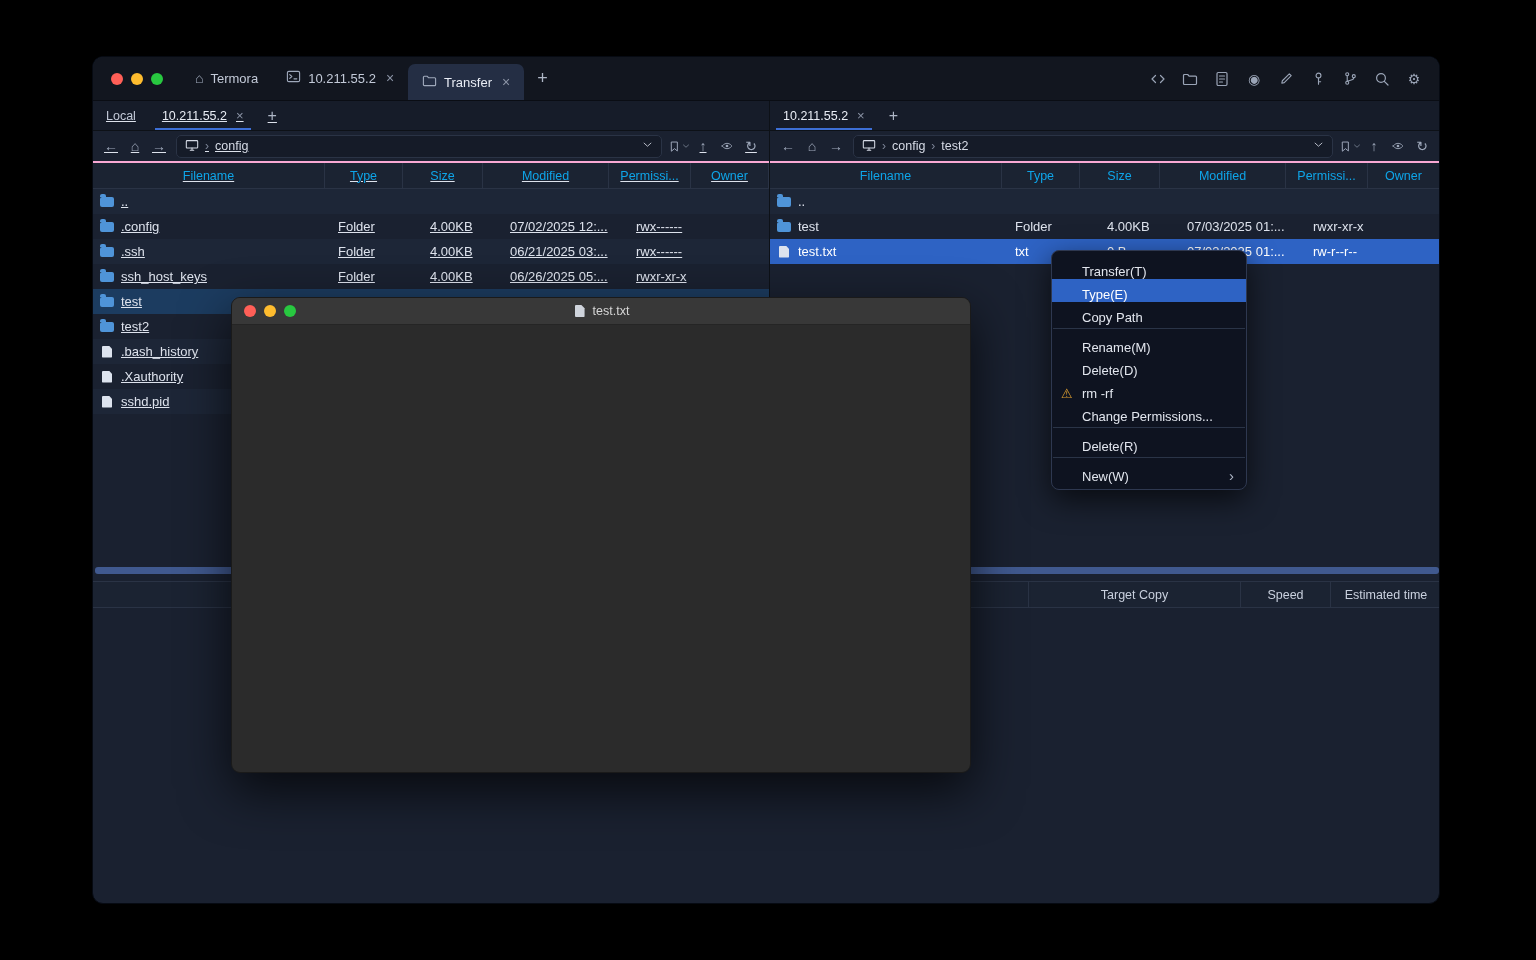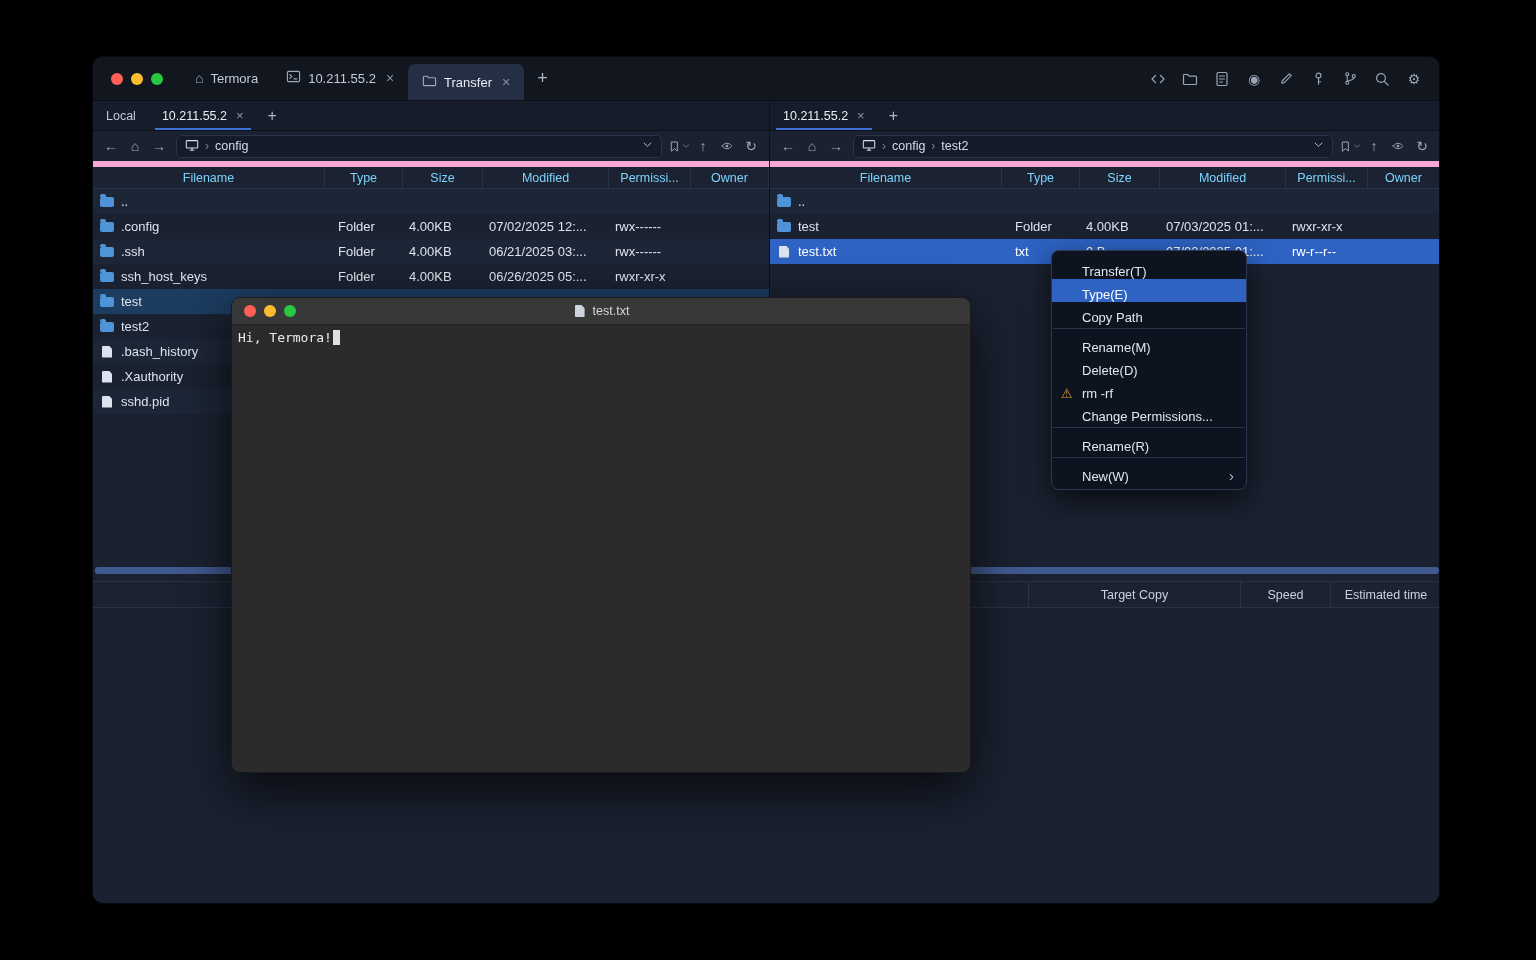--- a/index.html
+++ b/index.html
@@ -22,49 +22,49 @@
   .atab .glyph { font-size:14px; color:#9fa9bb; }
   .tab-close { color:#8b94a6; font-size:14px; margin-left:3px; }
   .tab-plus { font-size:18px; color:#aeb6c6; padding:0 13px; align-self:center; }
   .tb-icons { margin-left:auto; display:flex; align-items:center; gap:14px; padding-right:16px; color:#9aa4b6; }
   .ib { width:18px; height:18px; display:flex; align-items:center; justify-content:center; font-size:14px; }
   svg.si { fill:none; stroke:currentColor; stroke-width:1.2; stroke-linecap:round; stroke-linejoin:round; }
 
   
   .panels { position:absolute; top:44px; left:0; width:1348px; height:466px; display:flex; }
   .panel { background:#1a2130; position:relative; overflow:hidden; }
-  .panel.left  { width:677px; border-right:1px solid #0d1117; }
+  .panel.left  { width:677px; border-right:1px solid #0d1117;text-decoration:underline; }
   .panel.right { width:670px; }
 
   .ptabs { height:30px; display:flex; align-items:stretch; background:#161c29; border-bottom:1px solid #0d1117; }
   .ptab { display:flex; align-items:center; gap:6px; padding:0 13px; font-size:12.5px; color:#c3cad8; position:relative; }
   .ptab.active { color:#e9edf5; }
   .ptab.active::after { content:""; position:absolute; left:6px; right:6px; bottom:0; height:2px; background:#3d6fd6; }
   .ptab .tab-close { font-size:13px; }
   .ptab-plus { display:flex; align-items:center; padding:0 11px; color:#aeb6c6; font-size:16px; }
 
   .nav { height:30px; display:flex; align-items:center; gap:2px; padding:0 7px; }
   .nbtn { min-width:22px; height:22px; display:flex; align-items:center; justify-content:center; color:#9fa9bb; font-size:14px; }
   .pathbox { flex:1; height:23px; margin:0 4px; display:flex; align-items:center; gap:6px; padding:0 8px;
              background:#151b28; border:1px solid #2a3345; border-radius:5px; color:#d6dbe6; font-size:12.5px; }
   .pathbox .sep { color:#7d8698; font-size:12px; }
   .pathbox .spring { flex:1; }
   .bm-group { display:flex; align-items:center; gap:1px; color:#9fa9bb; }
 
-  .thead { height:28px; display:flex; background:#1b2332; border-top:6px solid #f9a8d4; border-bottom:1px solid #2a3345;
-           color:#7dd3fc; font-size:12.5px; }
+  .thead { height:28px; display:flex; background:#1b2332; border-top:2px solid #f9a8d4; border-bottom:1px solid #2a3345;
+           color:#0ea5e9; font-size:12.5px; }
   .th { display:flex; align-items:center; justify-content:center; border-right:1px solid #2a3345; overflow:hidden; white-space:nowrap; }
   .c-name{width:232px} .c-type{width:78px} .c-size{width:80px} .c-mod{width:126px} .c-perm{width:82px} .c-owner{flex:1}
 
   .row { height:25px; display:flex; align-items:center; font-size:13px; color:#dde2ec; }
   .row:nth-child(odd) { background:#1d2637; }
   .row .cell { display:flex; align-items:center; height:100%; overflow:hidden; white-space:nowrap; }
   .row .c-name{ padding-left:7px; gap:7px; }
   .row .c-type{ padding-left:13px; }
-  .row .c-size{ padding-left:6px; }
+  .row .c-size{ padding-left:6px;margin-left:21px; }
   .row .c-mod { padding-left:6px; }
   .row .c-perm{ padding-left:6px; }
   .row.sel-left { background:#1c3c60; }
   .row.sel-blue { background:#2e63c4; color:#fff; }
 
   .ic-folder { width:14px; height:10px; background:#4f94d8; border-radius:2px; position:relative; flex:none; }
   .ic-folder::before { content:""; position:absolute; top:-3px; left:0; width:6px; height:3px; background:#4f94d8; border-radius:2px 2px 0 0; }
   .ic-file { width:10px; height:12px; background:#dde3ee; border-radius:1px; flex:none; margin:0 2px;
              clip-path:polygon(0 0,68% 0,100% 28%,100% 100%,0 100%); }
 
@@ -451,21 +451,20 @@
   <div class="editor">
     <div class="etitle">
       <div class="elights">
         <span class="light l-red"></span>
         <span class="light l-yellow"></span>
         <span class="light l-green"></span>
       </div>
       <i class="ic-file light"></i>
       <span>test.txt</span>
     </div>
-    <div class="ebody"><span>Hi, Termora!</span><span class="cursor"></span></div>
   </div>
 
   <div class="cmenu">
     <div class="mi">
         <span>Transfer(T)</span>
       </div>
     <div class="mi hl">
         <span>Type(E)</span>
       </div>
     <div class="mi">
@@ -480,21 +479,21 @@
       </div>
     <div class="mi">
       <span class="wicon">⚠</span>
       <span>rm -rf</span>
     </div>
     <div class="mi">
         <span>Change Permissions...</span>
       </div>
     <div class="msep"></div>
     <div class="mi">
-        <span>Rename(R)</span>
+        <span>Delete(R)</span>
       </div>
     <div class="msep"></div>
     <div class="mi">
       <span>New(W)</span>
       <span class="subarrow">›</span>
     </div>
   </div>
 </div>
 
 </body></html>

